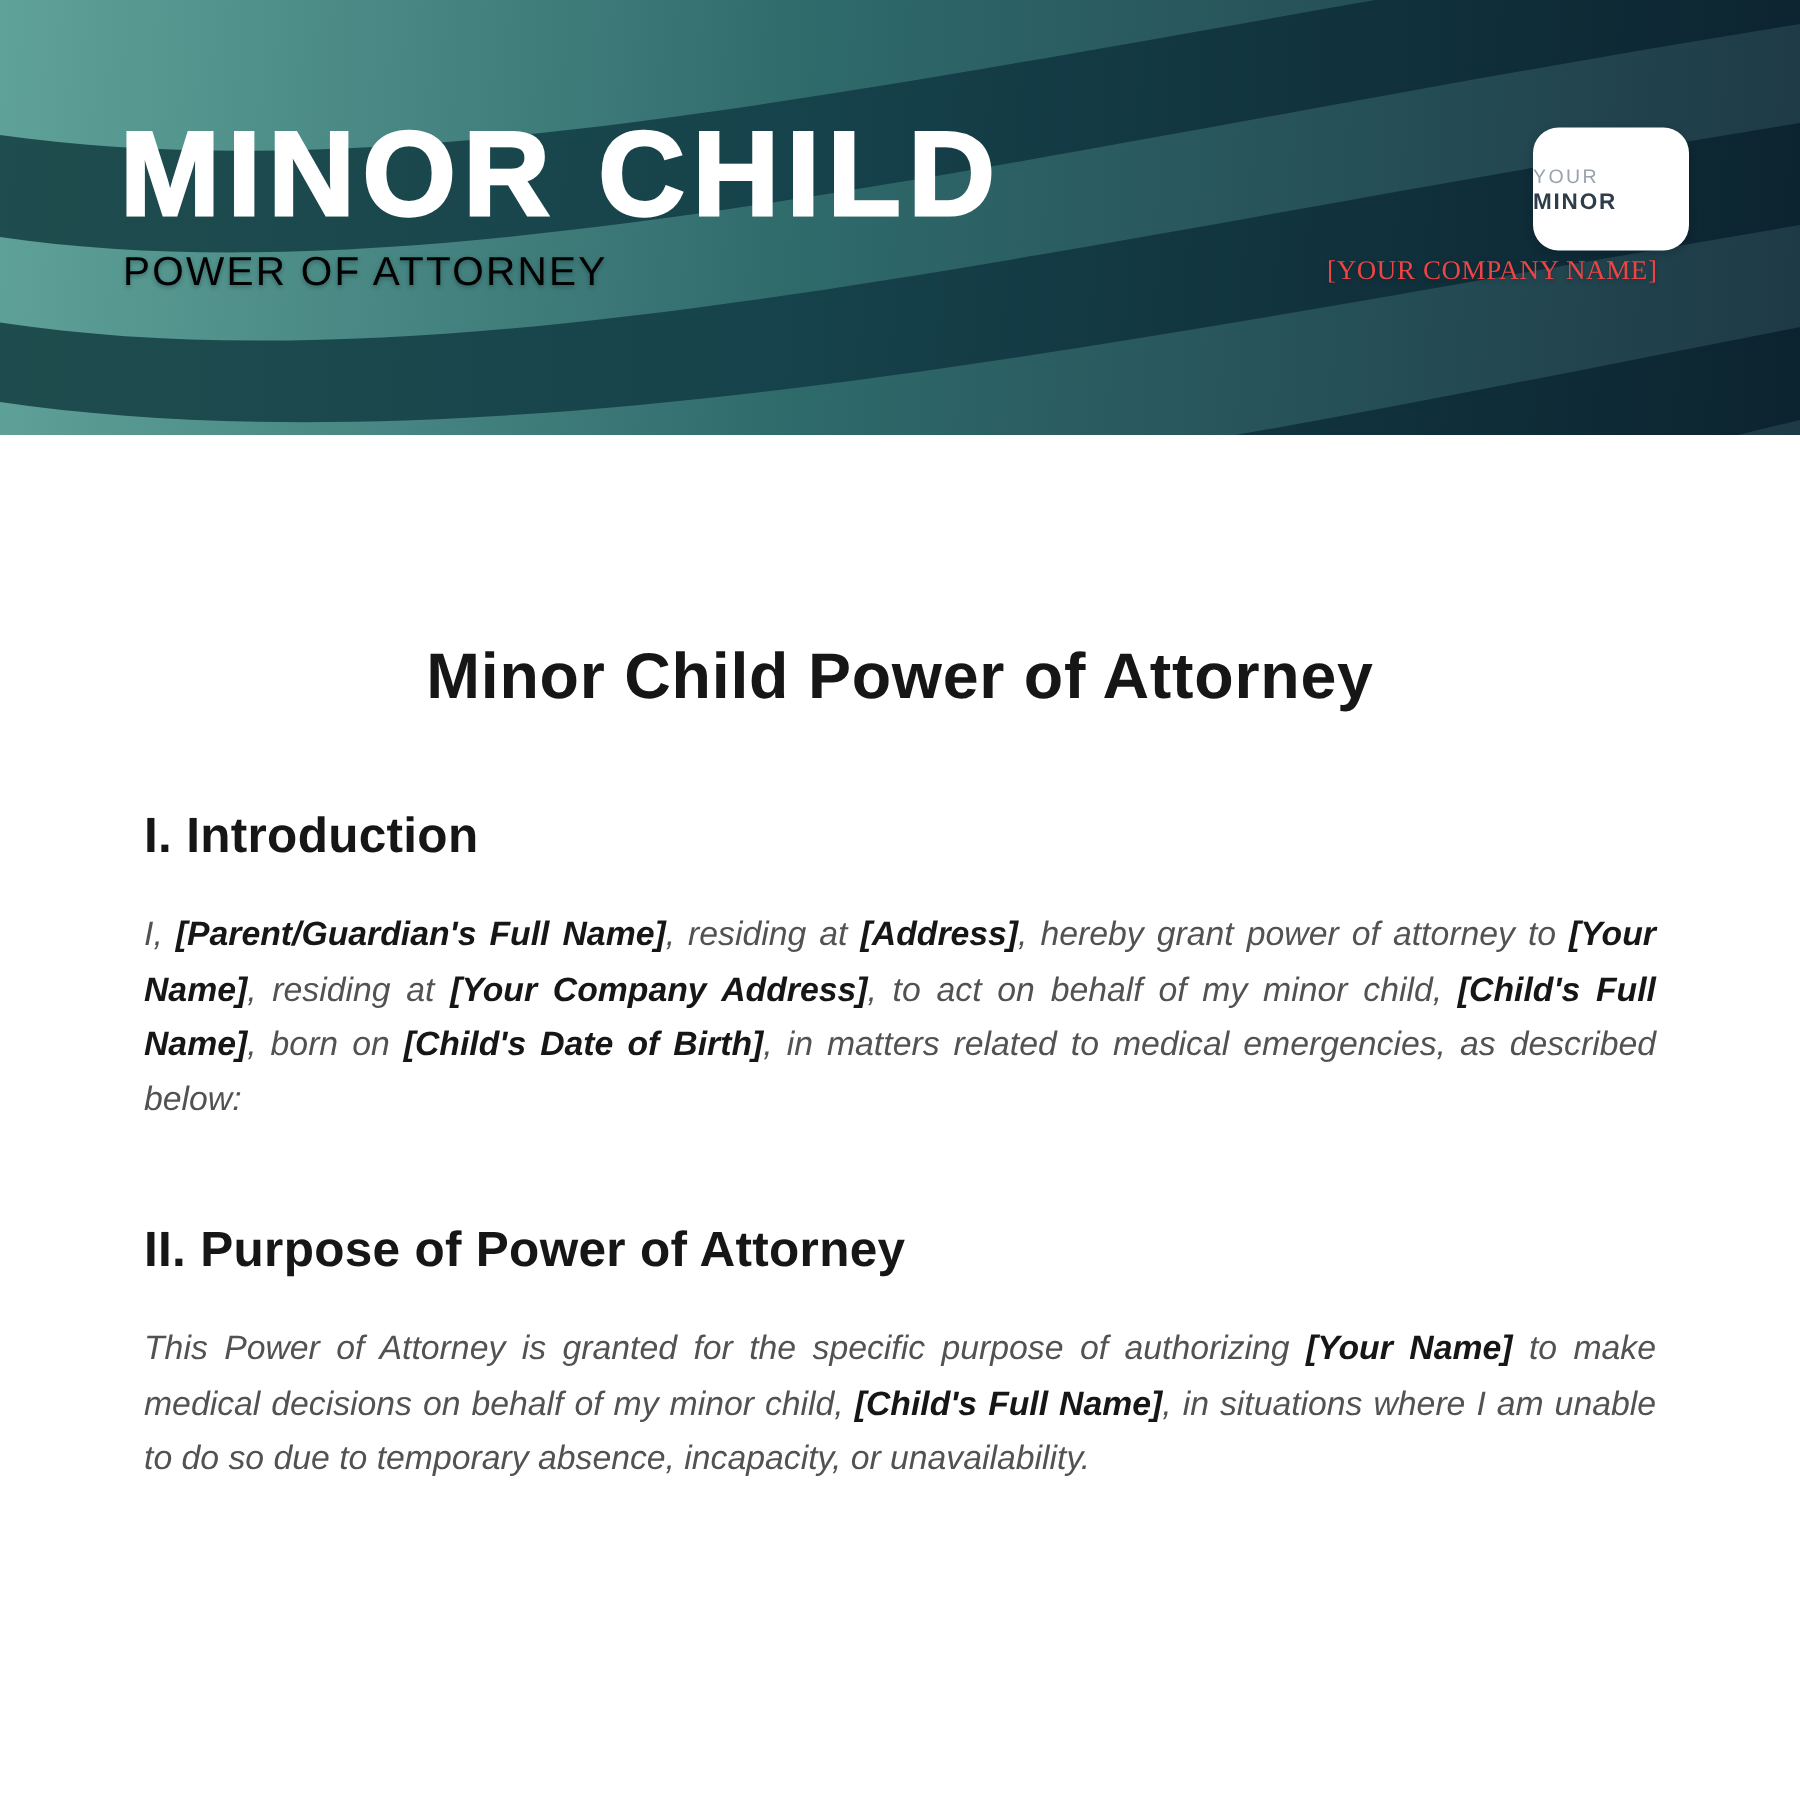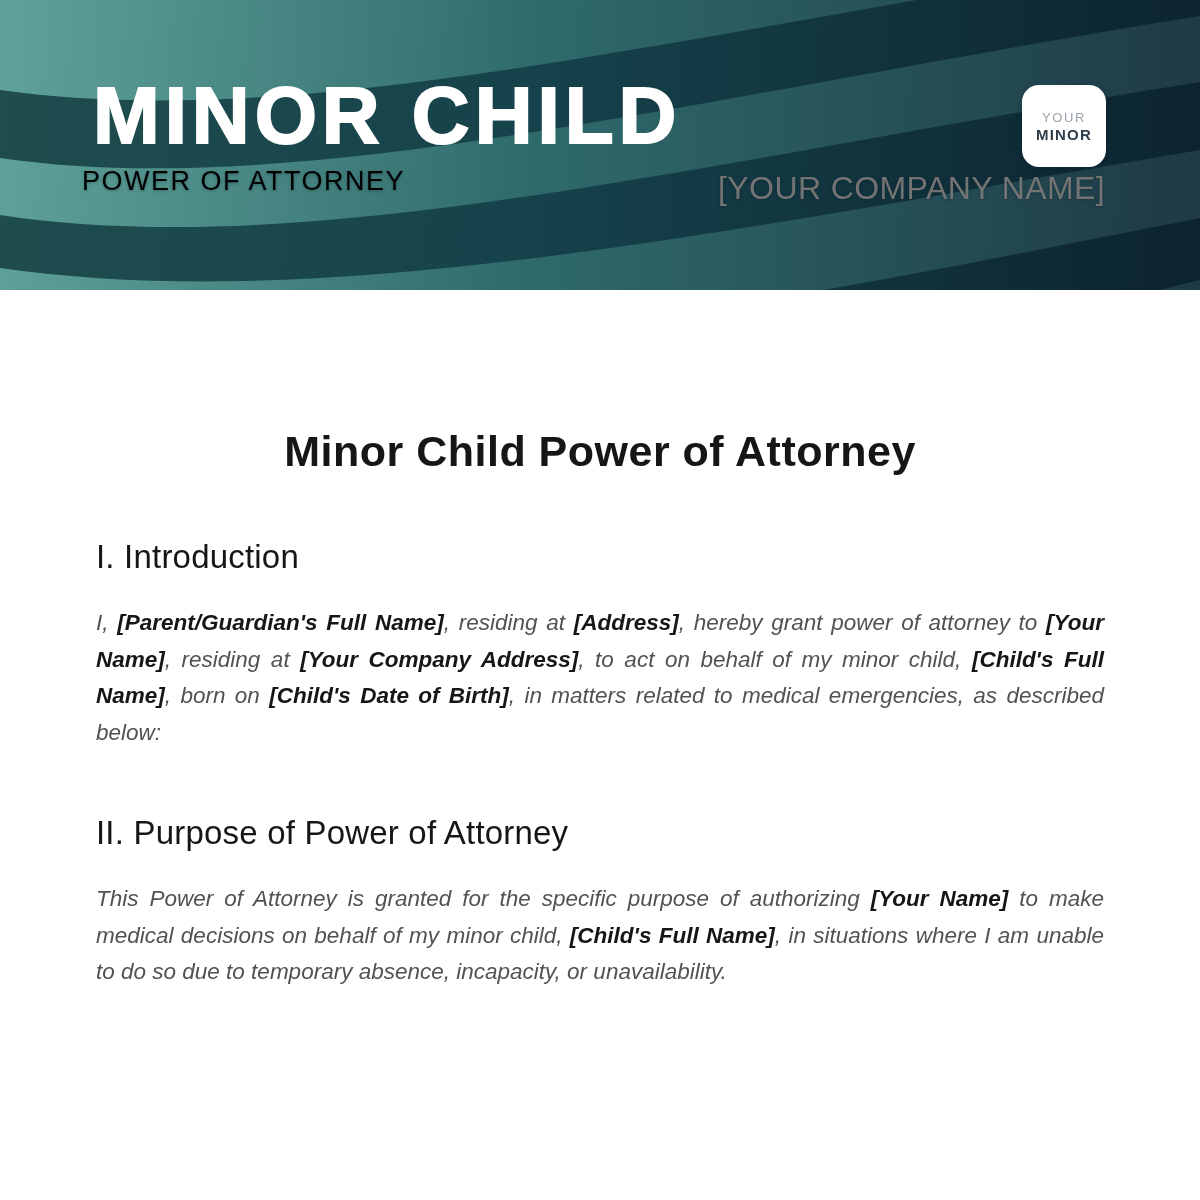--- a/index.html
+++ b/index.html
@@ -16,21 +16,21 @@
   
   .banner {
     position: absolute;
     top: 0; left: 0;
     width: 1200px; height: 290px;
     overflow: hidden;
   }
   .banner svg { position: absolute; top: 0; left: 0; display: block; }
   .banner-title {
     position: absolute;
-    left: 93px; top: 76px;
+    left: 80px; top: 76px;
     font-size: 80px;
     line-height: 1;
     font-weight: 900;
     letter-spacing: 5px;
     color: #ffffff;
     -webkit-text-stroke: 2px #ffffff;
     white-space: nowrap;
   }
   .banner-subtitle {
     position: absolute;
@@ -38,51 +38,51 @@
     font-size: 27px;
     font-weight: 400;
     letter-spacing: 1.5px;
     color: #000000;
     text-shadow: 0 1px 3px rgba(10,30,40,0.35);
     white-space: nowrap;
   }
   .logo-box {
     position: absolute;
     left: 1022px; top: 85px;
-    width: 84px; height: 82px;
+    width: 104px; height: 82px;
     background: #ffffff;
     border-radius: 17px;
     display: flex;
     flex-direction: column;
-    align-items: center;
     justify-content: center;
     box-shadow: 0 2px 6px rgba(5,20,30,0.25);
   }
   .logo-line1 {
     font-size: 13px;
     letter-spacing: 1.6px;
     color: #9aa3ab;
     font-weight: 400;
   }
   .logo-line2 {
     font-size: 15px;
     letter-spacing: 1.2px;
     color: #2e3d49;
     font-weight: 700;
     margin-top: 1px;
   }
   .company-name {
     position: absolute;
     right: 95px; top: 170px;
-    font-size: 32px;
+    font-size: 18px;
     font-weight: 500;
     letter-spacing: 0.4px;
-    color: #737373;
+    color: #ef4444;
     text-shadow: 0 1px 3px rgba(10,30,40,0.35);
     white-space: nowrap;
+    font-family: Liberation Serif, serif;
   }
 
   
   .doc {
     position: absolute;
     top: 290px; left: 0;
     width: 1200px;
     padding: 12px 96px;
   }
   .doc-title {
@@ -92,21 +92,21 @@
     font-size: 43px;
     line-height: 48px;
     font-weight: 700;
     letter-spacing: 0.5px;
     color: #161616;
   }
   .section-heading {
     margin-top: 62px;
     font-size: 33px;
     line-height: 40px;
-    font-weight: 400;
+    font-weight: 700;
     letter-spacing: 0.2px;
     color: #161616;
   }
   .section-para {
     margin-top: 28px;
     font-size: 22.5px;
     line-height: 36.5px;
     text-align: justify;
     color: #525252;
     font-style: italic;

